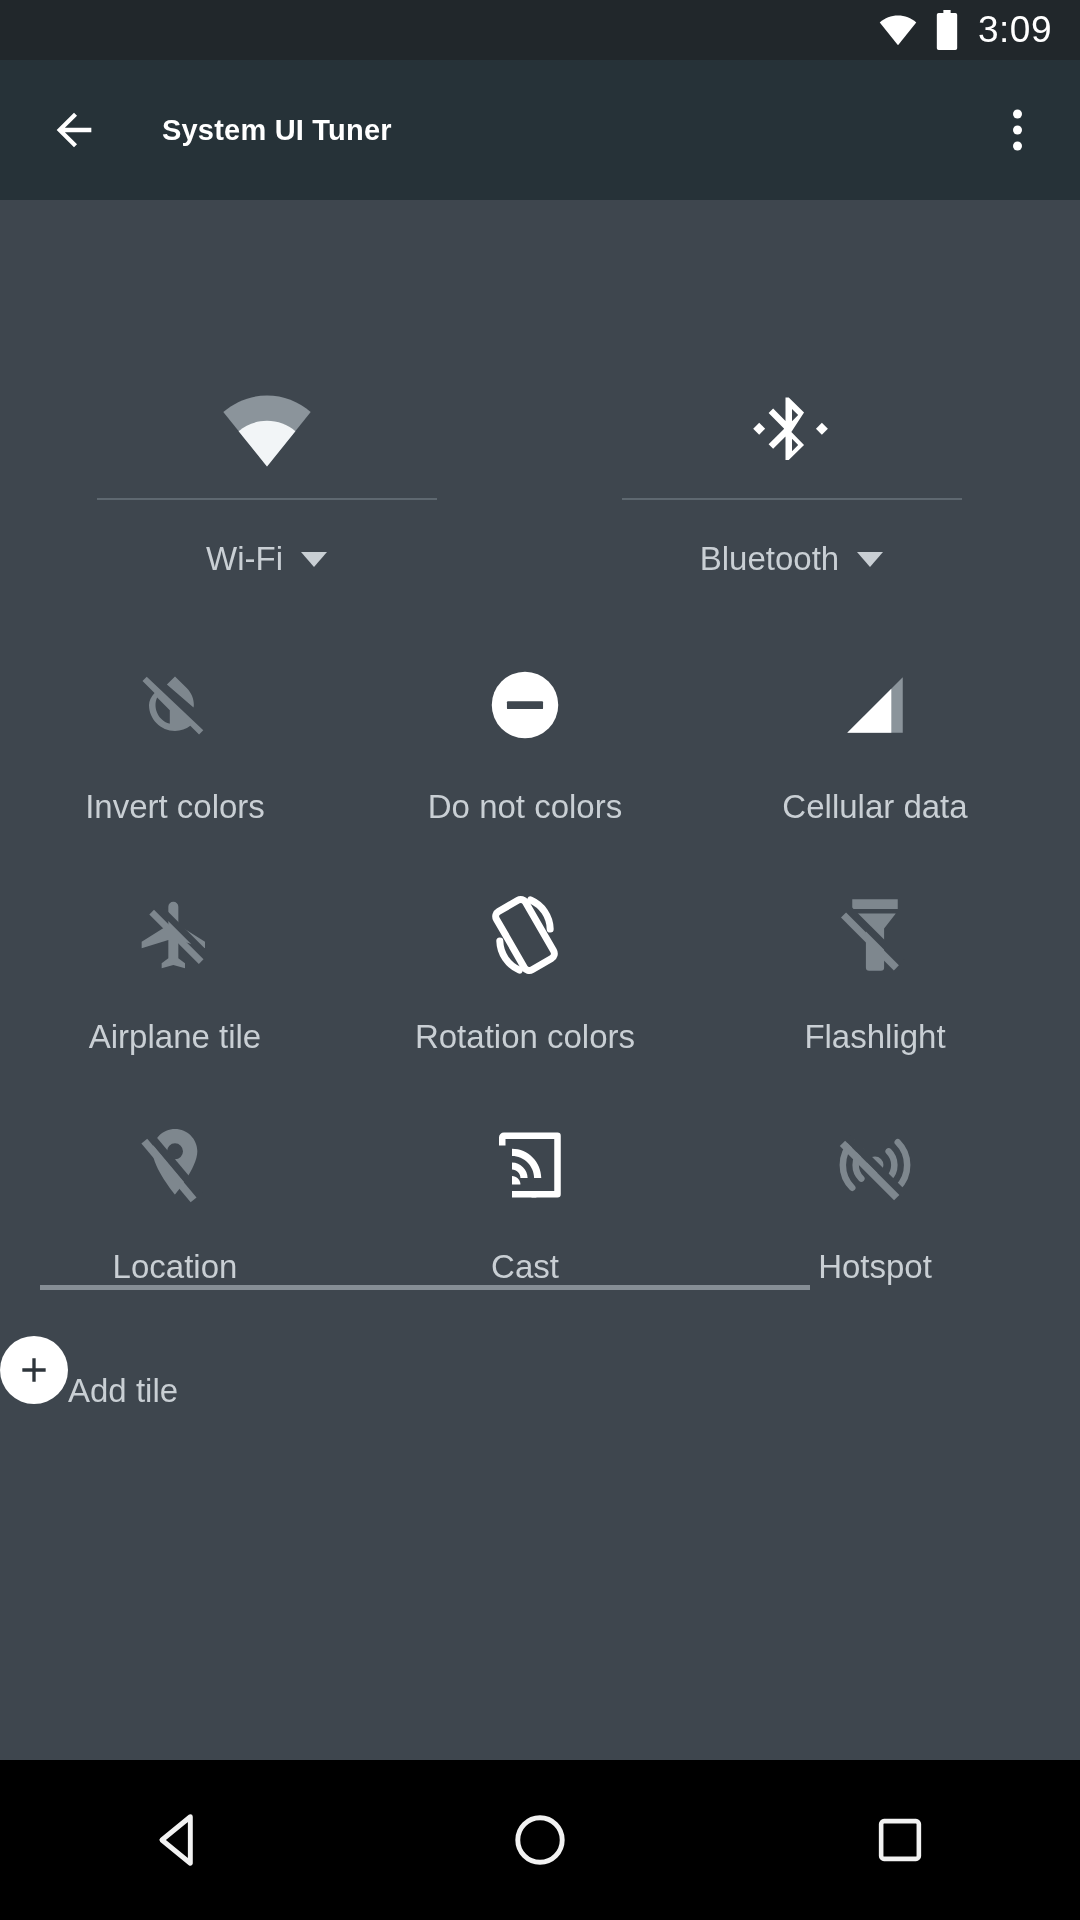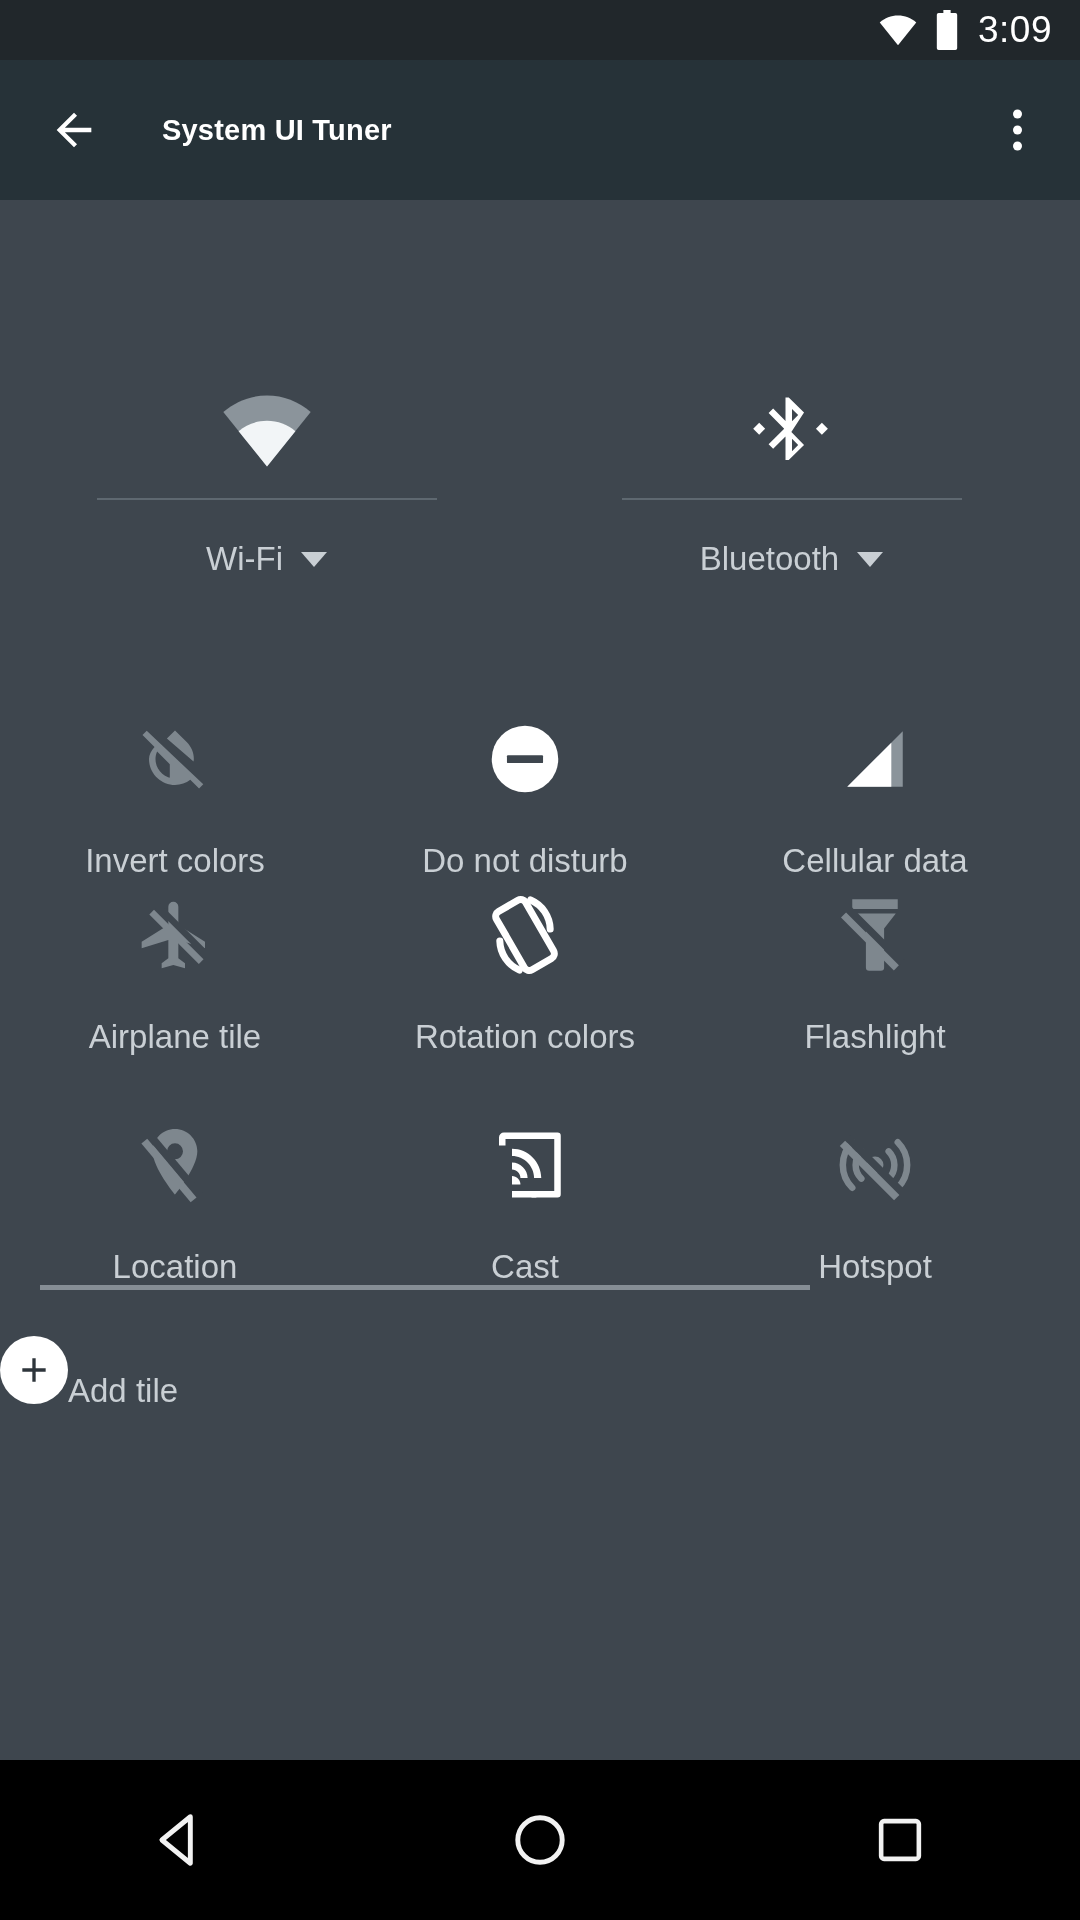--- a/index.html
+++ b/index.html
@@ -85,21 +85,21 @@
     border-left:13px solid transparent;
     border-right:13px solid transparent;
     border-top:15px solid #c9cfd4;
   }
 
   
   .tile-row {
     position:absolute; left:0; width:1050px; height:230px;
     display:flex;
   }
-  #row2 { top:450px;align-items:flex-end; }
+  #row2 { top:450px; }
   #row3 { top:680px; }
   #row4 { top:910px; }
   .tile {
     flex:1; display:flex; flex-direction:column;
     align-items:center; justify-content:flex-start;
     cursor:pointer;
   }
   .tile-icon {
     height:110px; width:110px;
     display:flex; align-items:center; justify-content:center;
@@ -218,21 +218,21 @@
           </span>
           <span class="tile-label">Invert colors</span>
         </div>
         <div class="tile">
           <span class="tile-icon">
             <svg width="76" height="76" viewBox="0 0 24 24">
               <circle cx="12" cy="12" r="10.5" fill="#ffffff"></circle>
               <rect x="6.3" y="10.8" width="11.4" height="2.5" rx="0.3" fill="#3e464e"></rect>
             </svg>
           </span>
-          <span class="tile-label">Do not disturb</span>
+          <span class="tile-label">Do not colors</span>
         </div>
         <div class="tile">
           <span class="tile-icon">
             <svg width="74" height="74" viewBox="0 0 24 24">
               <path d="M21 3 L3 21 H21 Z" fill="#8b949b"></path>
               <path d="M17.3 6.7 L3 21 H17.3 Z" fill="#ffffff"></path>
             </svg>
           </span>
           <span class="tile-label">Cellular data</span>
         </div>

